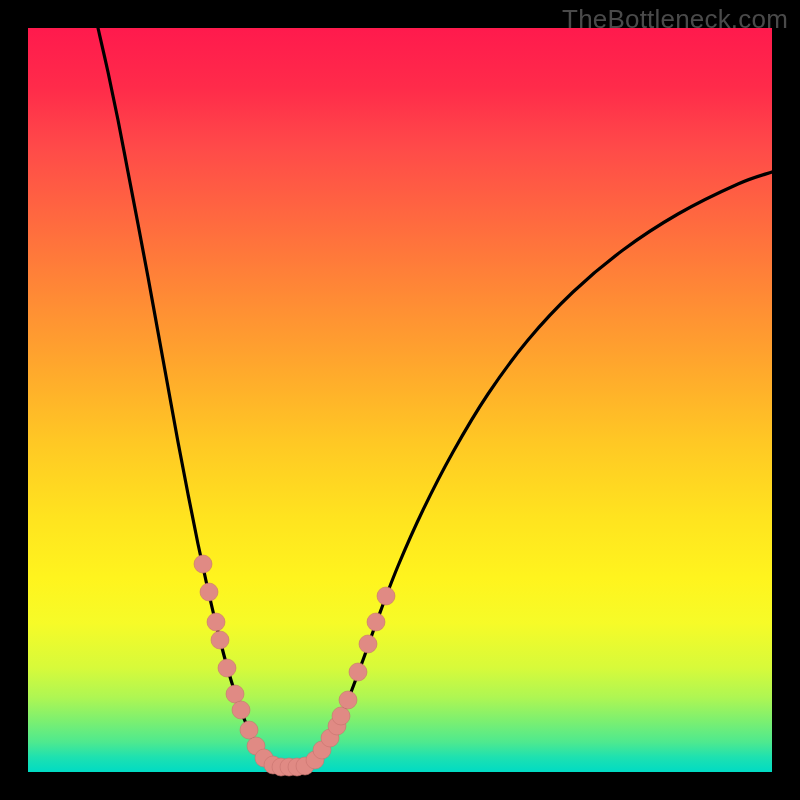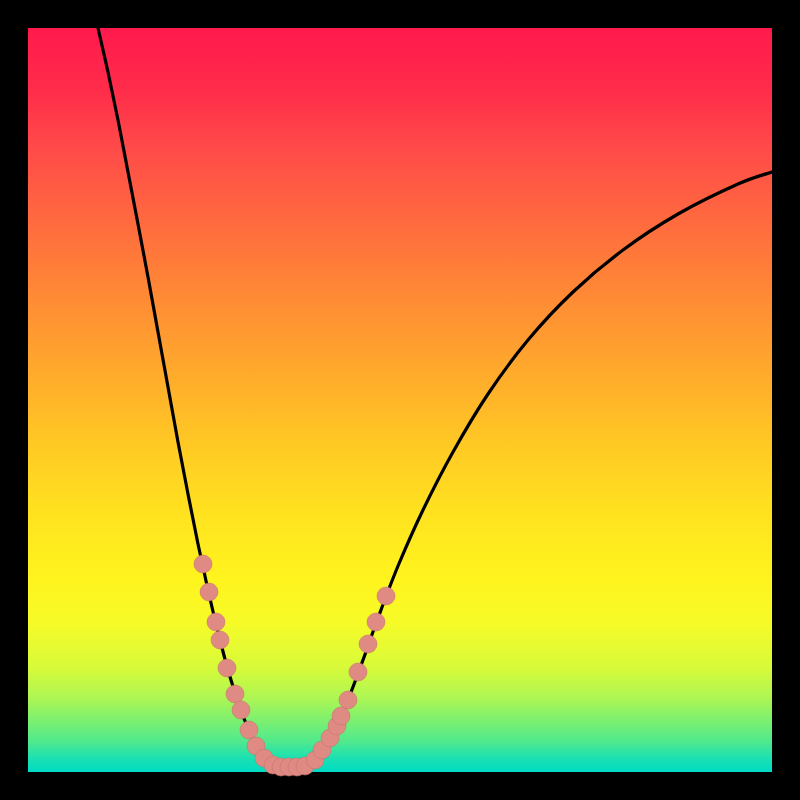--- a/index.html
+++ b/index.html
@@ -94,13 +94,14 @@
           <circle cx="309" cy="698" r="9" fill="#e08a84" stroke="#c8746e" stroke-width="0.6"></circle>
           <circle cx="313" cy="688" r="9" fill="#e08a84" stroke="#c8746e" stroke-width="0.6"></circle>
           <circle cx="320" cy="672" r="9" fill="#e08a84" stroke="#c8746e" stroke-width="0.6"></circle>
           <circle cx="330" cy="644" r="9" fill="#e08a84" stroke="#c8746e" stroke-width="0.6"></circle>
           <circle cx="340" cy="616" r="9" fill="#e08a84" stroke="#c8746e" stroke-width="0.6"></circle>
           <circle cx="348" cy="594" r="9" fill="#e08a84" stroke="#c8746e" stroke-width="0.6"></circle>
           <circle cx="358" cy="568" r="9" fill="#e08a84" stroke="#c8746e" stroke-width="0.6"></circle>
         </g>
     </svg>
   </div>
+  <div class="watermark">TheBottleneck.com</div>
 </div>
 
 </body></html>

